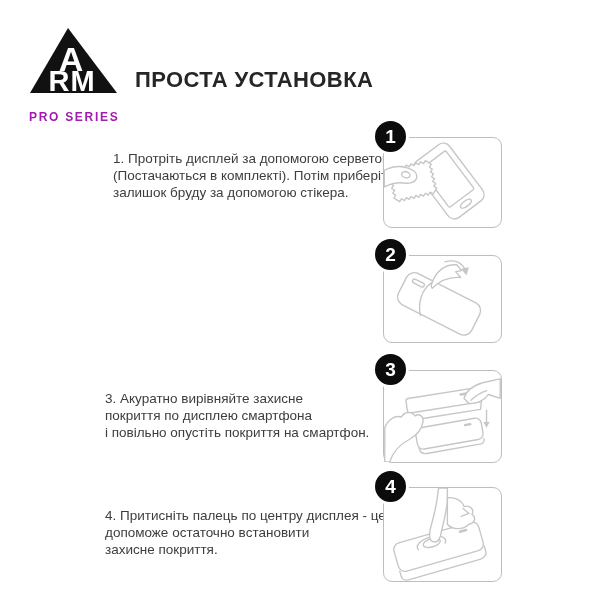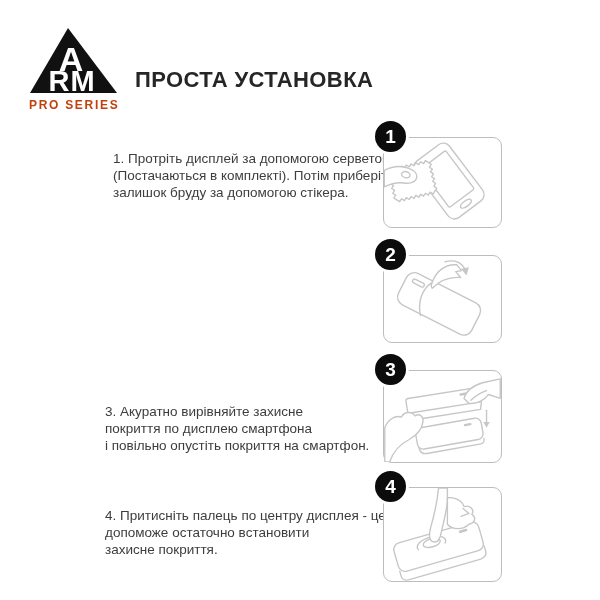--- a/index.html
+++ b/index.html
@@ -13,39 +13,39 @@
   .page { position: absolute; inset: 0; }
 
   
   .logo { position: absolute; left: 29px; top: 27px; width: 90px; text-align: center; }
   .logo svg { display: block; width: 89px; height: 67px; }
   .logo-tri { fill: #111111; }
   .logo-letter { fill: #ffffff; font-family: "Liberation Sans", sans-serif; font-weight: bold; text-anchor: middle; }
   .logo-a  { font-size: 34px; }
   .logo-rm { font-size: 29px; letter-spacing: 1px; }
   .logo-sub {
-    margin-top: 4px;
+    margin-top: 16px;
     font-size: 12px; font-weight: bold; letter-spacing: 1.7px;
-    color: #c2410c; white-space: nowrap;
+    color: #a21caf; white-space: nowrap;
   }
   .page-title {
     position: absolute; left: 127px; top: 59px; margin: 8px;
     font-size: 22px; font-weight: bold; letter-spacing: 0.4px;
     color: #262626; white-space: nowrap;
   }
 
   
   .step-text {
     position: absolute; left: 105px; width: 290px;
     font-size: 13.5px; line-height: 17px; color: #3d3d3d;
     white-space: pre-line;
   }
   .step-text-1 { top: 150px; margin-left: 8px; }
   .step-text-2 { top: 289px; }
-  .step-text-3 { top: 403px; }
+  .step-text-3 { top: 390px; }
   .step-text-4 { top: 507px; }
 
   
   .illus {
     position: absolute; left: 383px; width: 119px;
     border: 1.5px solid #bdbdbd; border-radius: 9px;
     box-sizing: border-box; background: #ffffff;
   }
   .illus-1 { top: 137px; height: 91px; }
   .illus-2 { top: 255px; height: 88px; }

